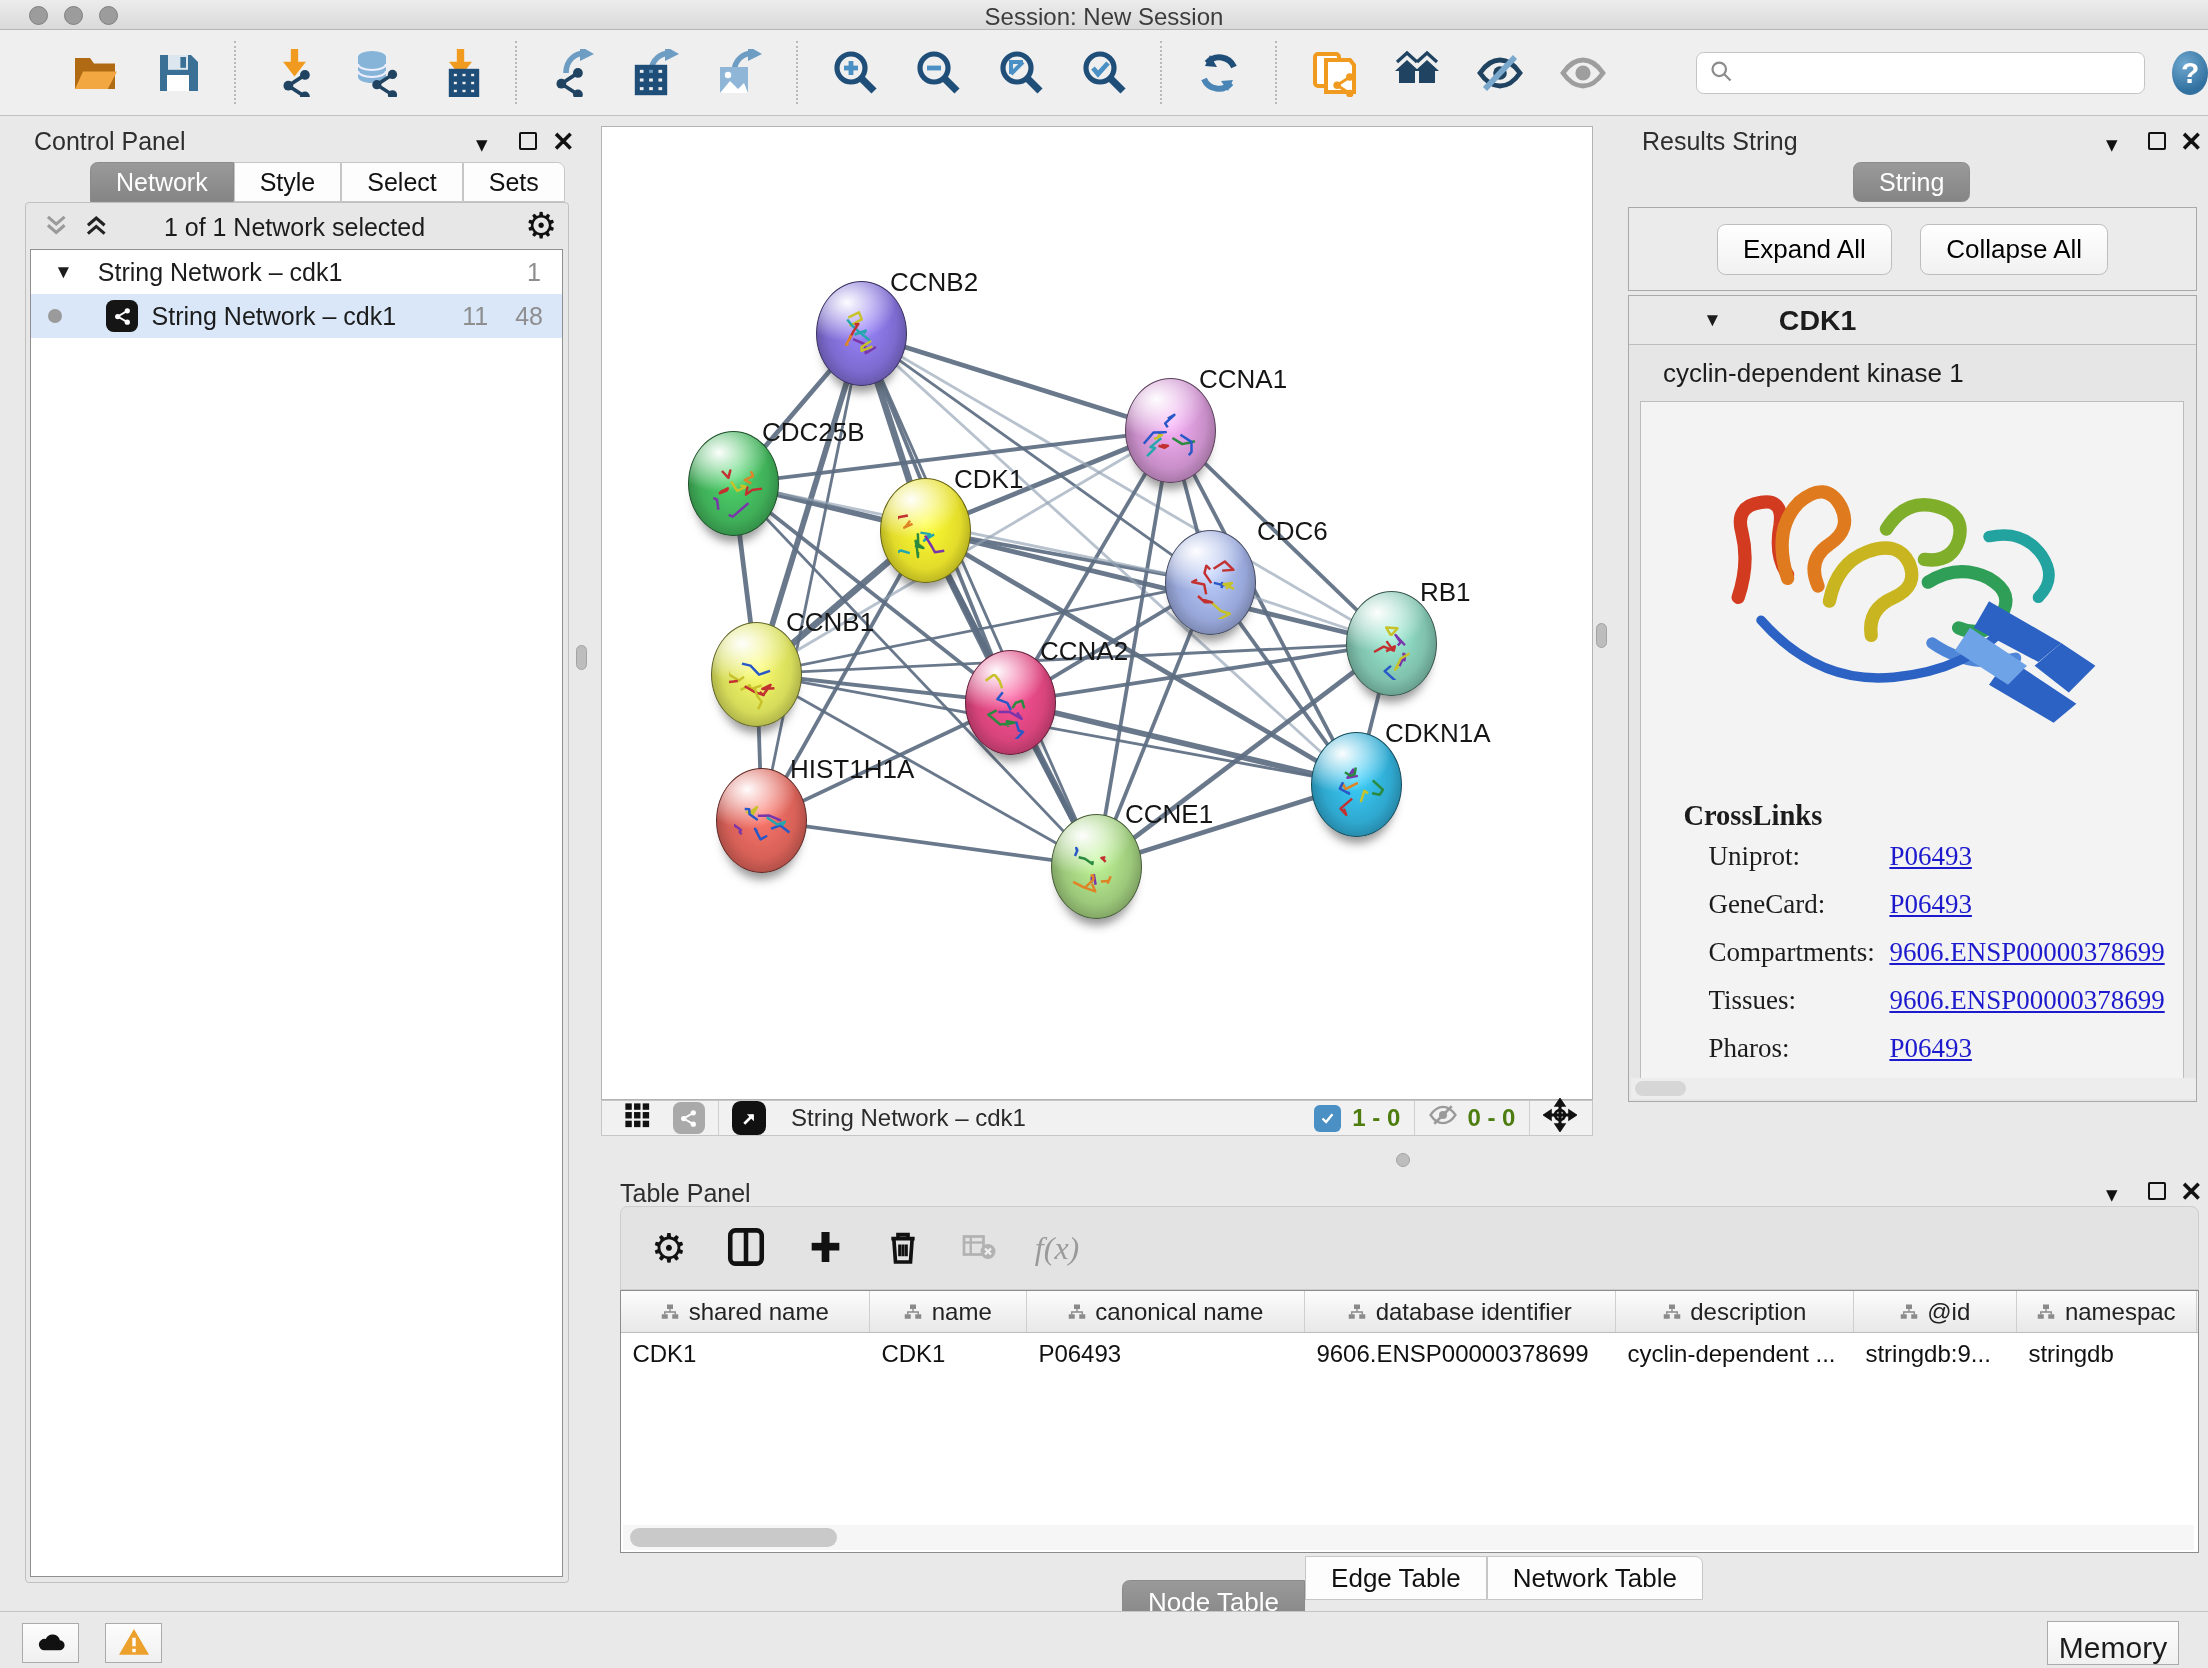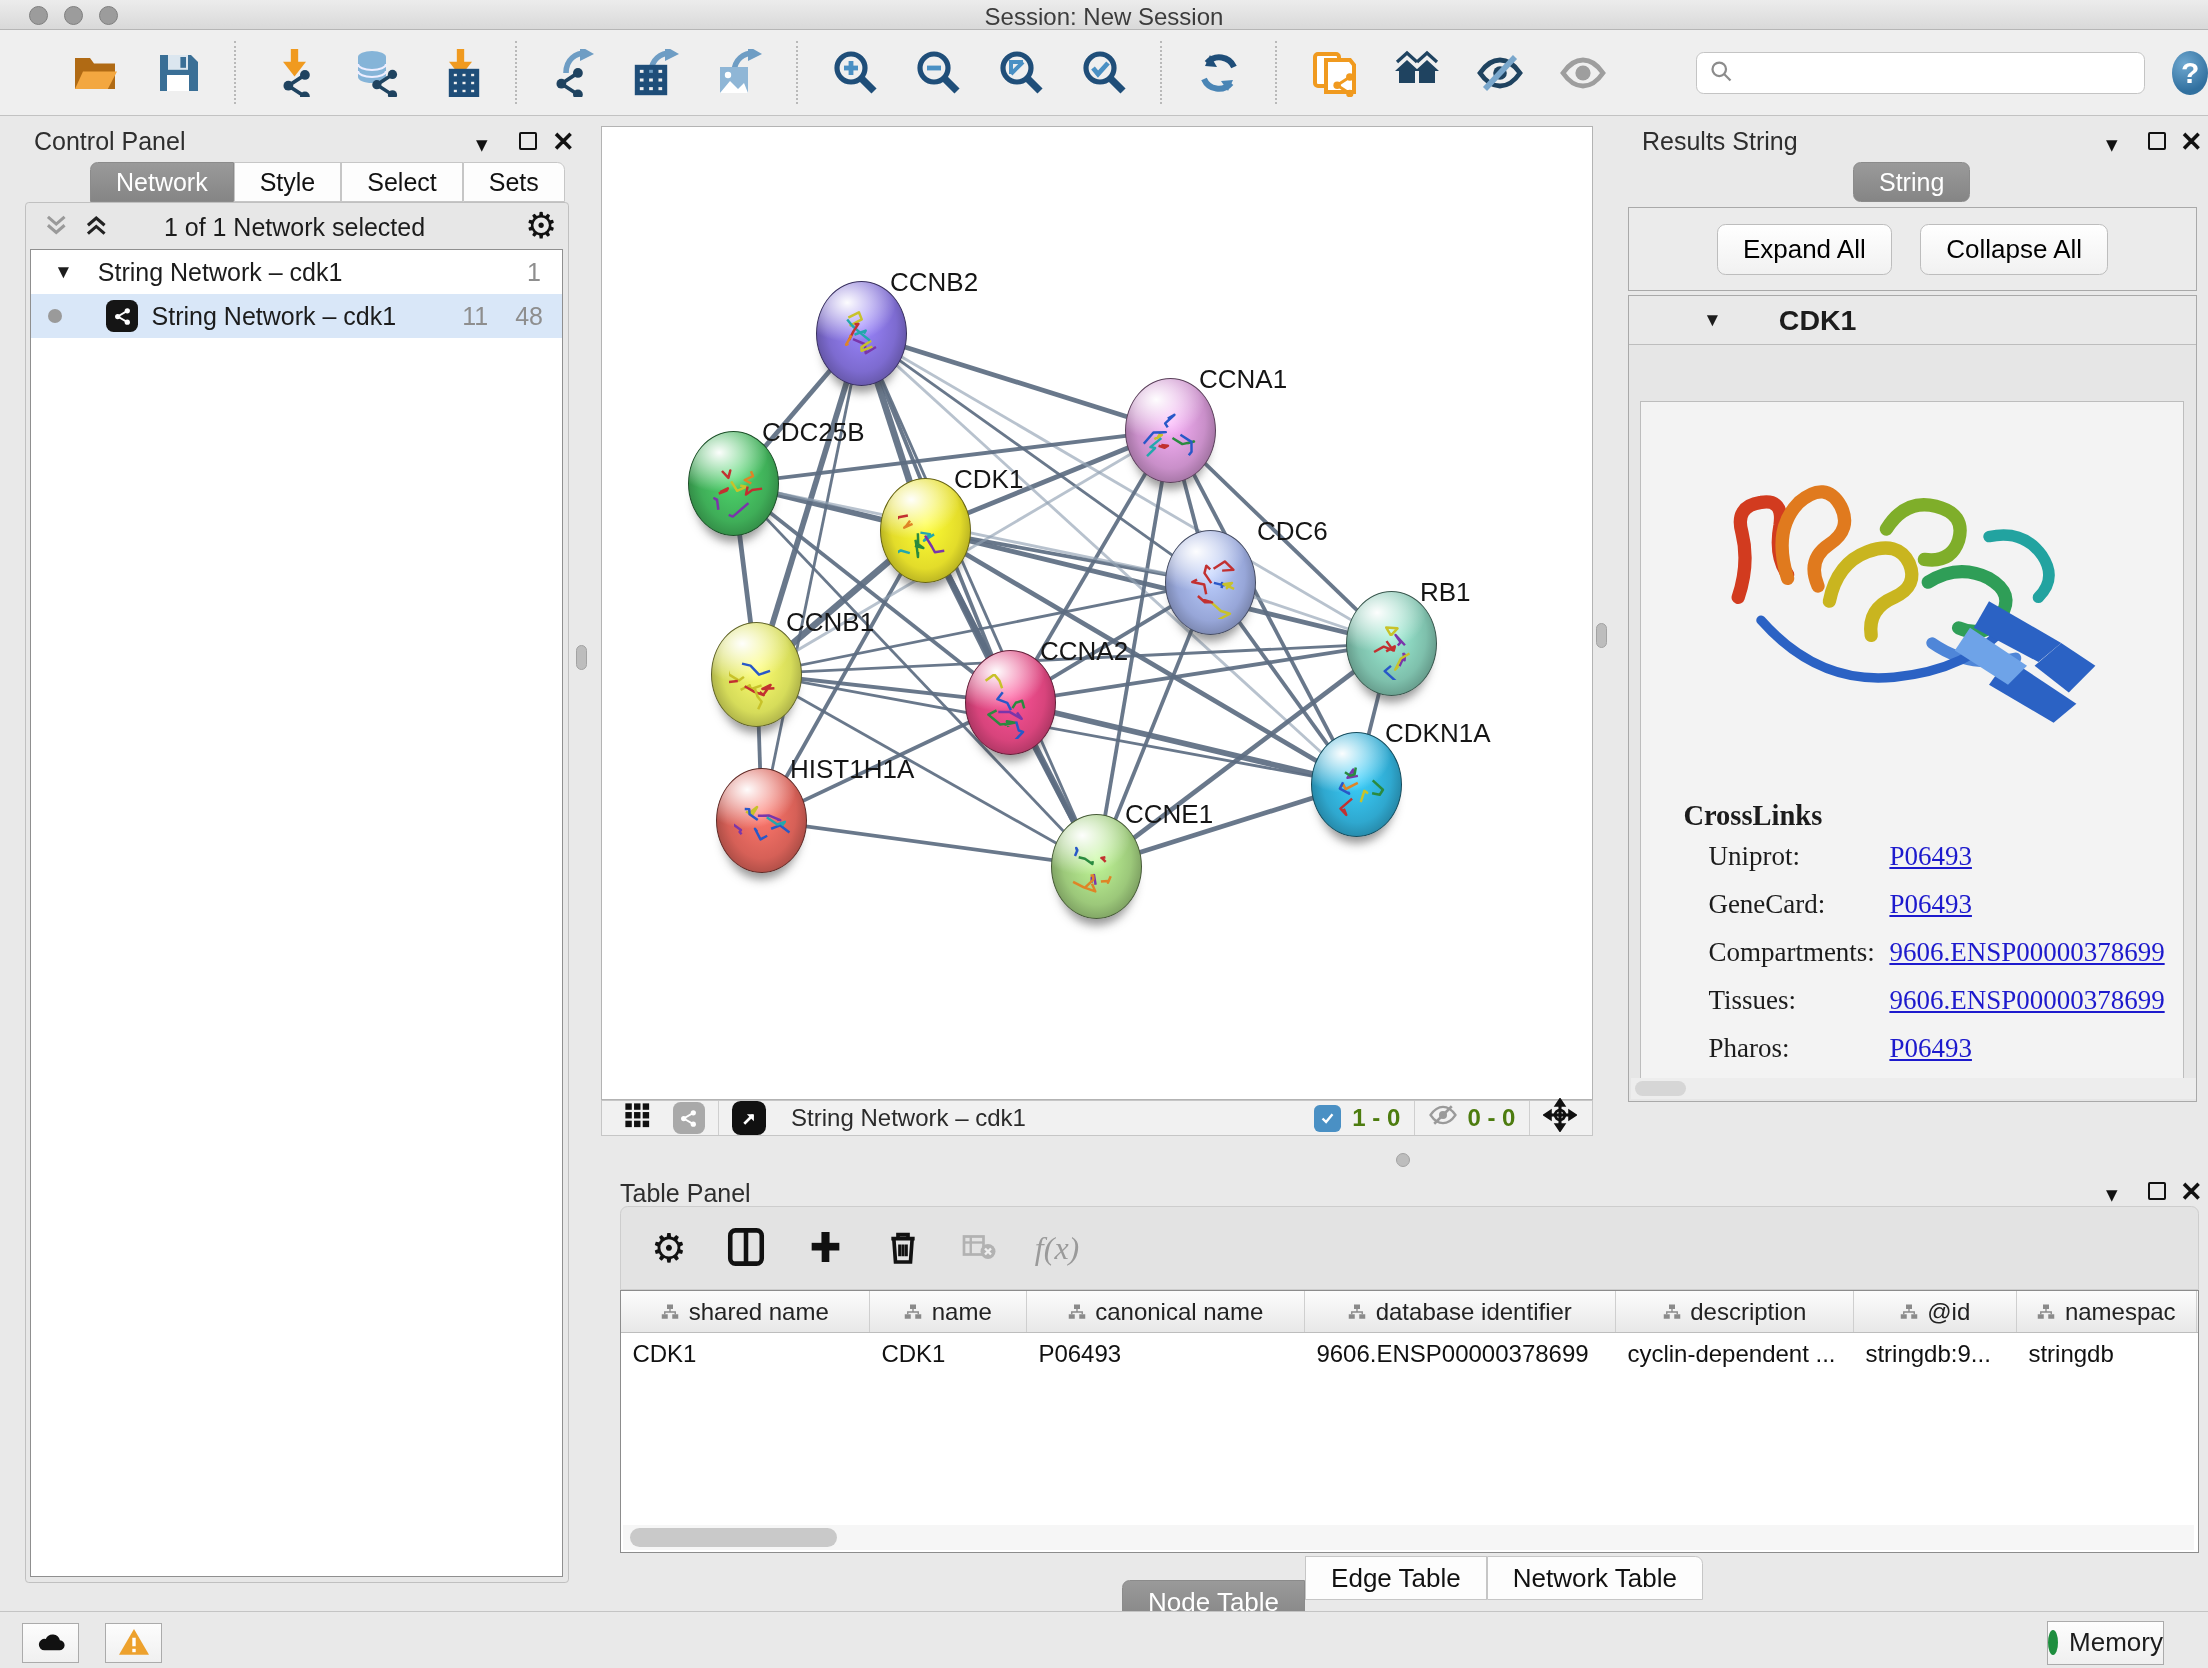--- a/index.html
+++ b/index.html
@@ -624,20 +624,21 @@
 <div class="abs rp-sec1">
   <button class="rbtn">Expand All</button>
   <button class="rbtn">Collapse All</button>
 </div>
 
 <div class="abs rp-sec2">
   <div class="cdk1head">
     <span style="margin-left:74px; font-size:19px;">▼</span>
     <span style="margin-left:57px; font-size:28.5px; font-weight:bold;">CDK1</span>
   </div>
+  <div style="padding:13.3px 0 0 34px; font-size:26px;">cyclin-dependent kinase 1</div>
   <div class="cdk1inner">
     <svg width="418" height="361" viewBox="0 0 220 190" style="position:absolute; left:63px; top:13.3px;">
       <g fill="none" stroke-linecap="round">
         <path d="M18 96 q6 -18 2 -34 q-4 -14 10 -16 q12 -2 10 12 q-3 16 4 26" stroke="#d23b1f" stroke-width="7"></path>
         <path d="M44 86 q-8 -26 6 -40 q14 -12 22 2 q6 12 -6 20 q-12 8 -6 22" stroke="#e07a1e" stroke-width="7"></path>
         <path d="M66 98 q4 -20 20 -26 q16 -6 22 6 q5 12 -8 18 q-14 6 -12 20" stroke="#c9b51f" stroke-width="7"></path>
         <path d="M96 60 q10 -16 26 -12 q16 4 12 18 q-4 12 -18 10" stroke="#7fae2a" stroke-width="7"></path>
         <path d="M118 88 q16 -10 32 -2 q14 8 6 20 q-8 12 -22 6" stroke="#2f9e57" stroke-width="7"></path>
         <path d="M150 64 q18 -4 28 10 q8 12 -2 22" stroke="#22a3a0" stroke-width="6"></path>
         <path d="M120 120 q20 14 44 8" stroke="#4f86d8" stroke-width="6"></path>
@@ -832,18 +833,18 @@
   </div>
   <div class="abs sbtn" style="left:105px; top:11.4px; width:57px; height:40px;">
     <span>
       <svg width="34" height="34" viewBox="0 0 24 24">
           <path d="M12 2.8L22.6 21H1.4z" fill="#eda12d"></path>
           <rect x="10.8" y="9" width="2.4" height="6" fill="#fff"></rect>
           <rect x="10.8" y="16.8" width="2.4" height="2.4" fill="#fff"></rect>
         </svg>
     </span>
   </div>
-  <div class="abs sbtn" style="left:2047px; top:8.6px; width:117px; height:44px; gap:11.4px; font-size:26px;">
+  <div class="abs sbtn" style="left:2047px; top:8.6px; width:132px; height:44px; gap:11.4px; font-size:30px;flex-direction:column;">
     <span id="memdot" style="width: 25px; height: 25px; border-radius: 50%; display: inline-block; background: rgb(30, 142, 62);"></span>
     <span>Memory</span>
   </div>
 </div>
 
 
 </body></html>

